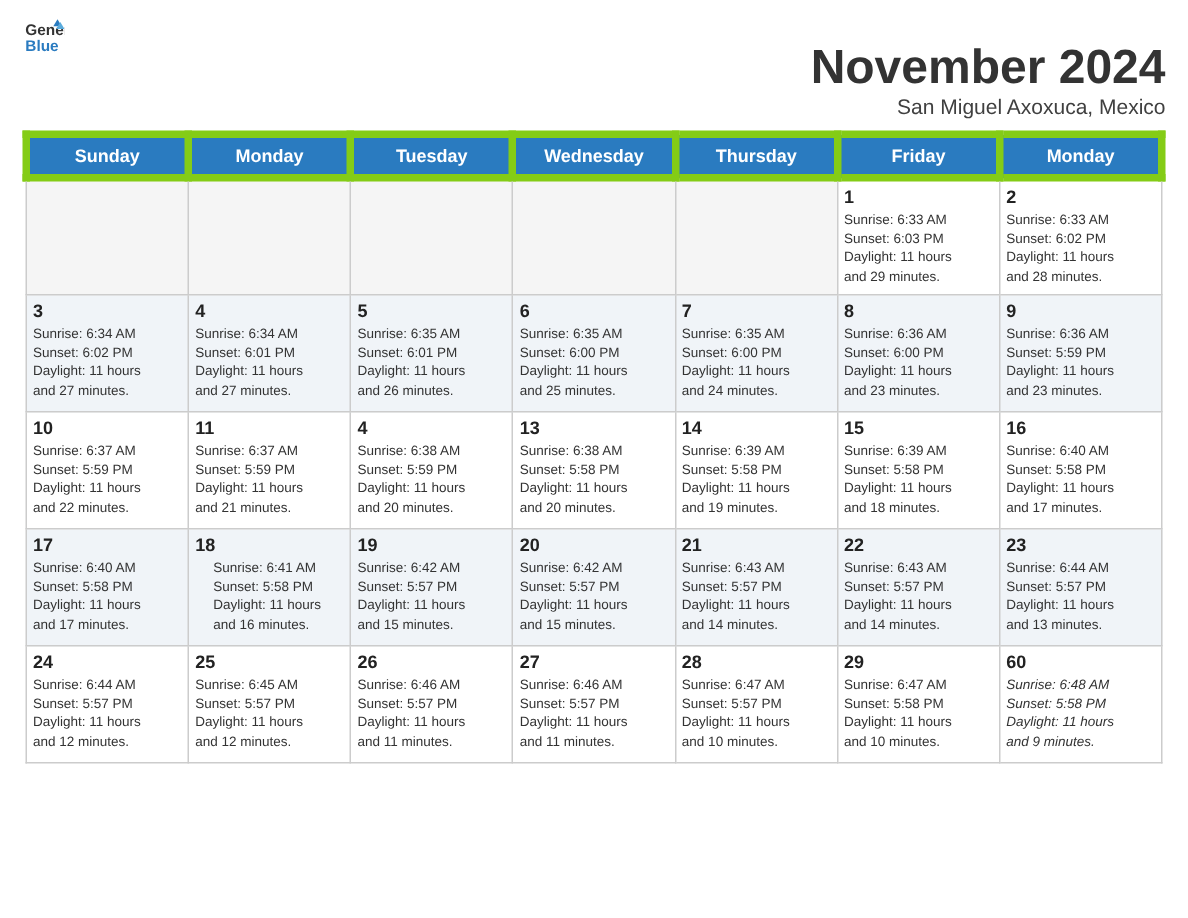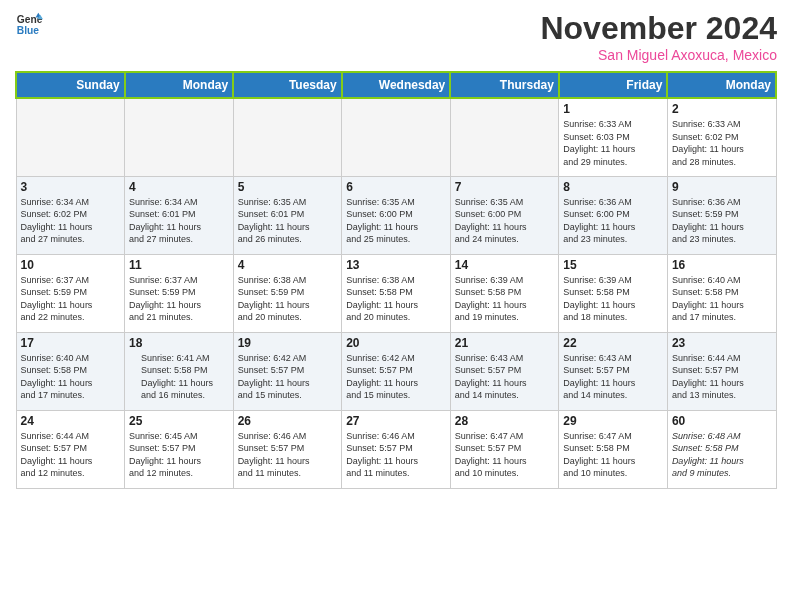--- a/index.html
+++ b/index.html
@@ -30,38 +30,39 @@
       width: 28px;
       height: 28px;
     }
     .title-block {
       text-align: right;
     }
     .month-title {
       font-size: 32px;
       font-weight: bold;
       color: #333;
+      margin-top: 16px;
     }
     .location {
       font-size: 14px;
-      color: #ec4899;
+      color: #404040;
     }
     .calendar-table {
       width: 100%;
       border-collapse: collapse;
       table-layout: fixed;
     }
     .calendar-table th {
       background-color: #2a7bc0;
       color: #fff;
       font-size: 12px;
       font-weight: bold;
       padding: 5px 4px;
-      text-align: right;
-      border: 2px solid #84cc16;
+      text-align: center;
+      border: 5px solid #84cc16;
     }
     .calendar-table td {
       border: 1px solid #ccc;
       vertical-align: top;
       padding: 3px 4px;
       font-size: 9.5px;
       color: #333;
       height: 78px;
       background: #fff;
     }

